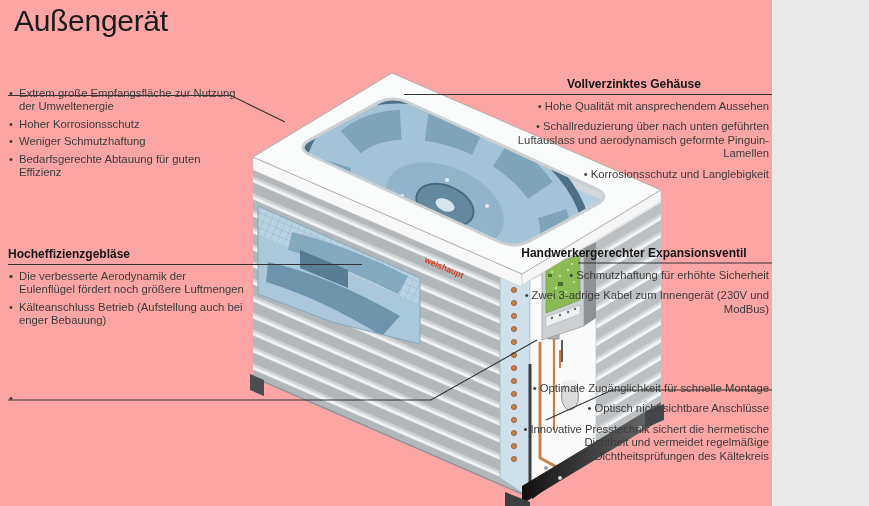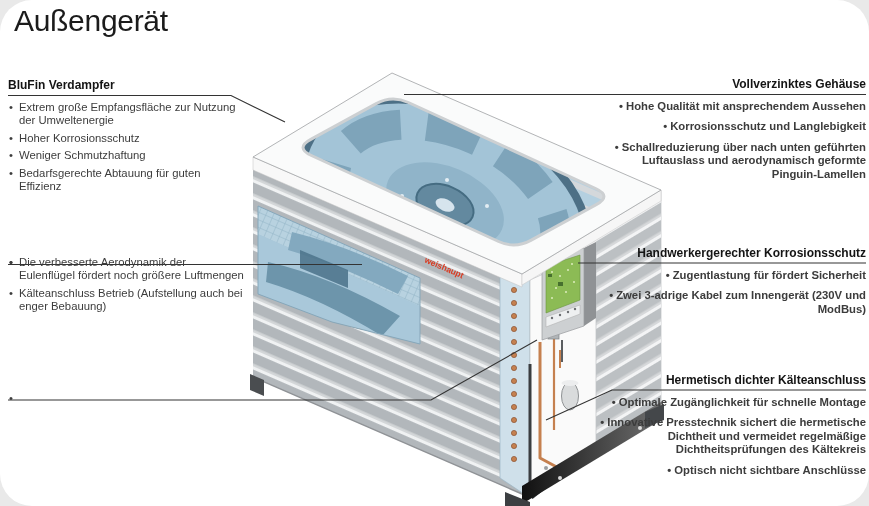--- a/index.html
+++ b/index.html
@@ -1,31 +1,31 @@
 <!DOCTYPE html>
 <html><head>
 <meta charset="utf-8">
 <style>
   html,body{margin:0;padding:0;background:#e9e9e9;}
-  .page{position:relative;width:869px;height:506px;background:#ffffff;overflow:hidden;
-        font-family:"Liberation Sans",sans-serif;border-radius:32px;}
+  .page{position:relative;width:772px;height:506px;background:#fca5a5;overflow:hidden;
+        font-family:"Liberation Sans",sans-serif;}
   .title{position:absolute;left:14px;top:4px;font-size:30px;font-weight:300;
          color:#1b1b1b;letter-spacing:-0.3px;}
   svg.scene{position:absolute;left:0;top:0;pointer-events:none;}
   .sec{position:absolute;z-index:2;}
   .sec h2{margin:0;font-size:12px;font-weight:bold;color:#141414;line-height:14px;}
   .sec ul{list-style:none;margin:9px 0 0 0;padding:0;font-size:11.3px;line-height:13.4px;color:#3c3c3c;}
   .sec li{position:relative;}
   .secL{left:8px;width:236px;text-align:left;}
   .secL li{padding-left:11px;margin-bottom:4px;}
   .secL .b{position:absolute;left:1px;top:0;}
   .secR{right:3px;width:270px;text-align:right;}
-  .secR li{margin-bottom:7px;font-weight:bold;}
+  .secR li{margin-bottom:7px;}
   .secR .b{margin-right:3px;}
-  .secR h2{text-align:right;}
+  .secR h2{text-align:center;}
 </style>
 </head>
 <body>
 
 <div class="page">
 
   <div class="title">Außengerät</div>
 
   <svg class="scene" width="869" height="506" viewBox="0 0 869 506">
     <defs>
@@ -185,62 +185,61 @@
       <path d="M8,95.5 H231 L285,122"></path>
       <path d="M8,264.5 H362"></path>
       <path d="M8,400 H431 L537,340"></path>
       <path d="M404,94.5 H866"></path>
       <path d="M578,263 H866"></path>
       <path d="M866,390 H612 L546,420"></path>
     </g>
   </svg>
 
   <div class="sec secL" style="top:78px">
-    <h2>BluFin Verdampfer</h2>
     <ul>
       <li><span class="b">•</span><span>Extrem große Empfangsfläche zur Nutzung der Umweltenergie</span></li>
       <li><span class="b">•</span><span>Hoher Korrosionsschutz</span></li>
       <li><span class="b">•</span><span>Weniger Schmutzhaftung</span></li>
       <li><span class="b">•</span><span>Bedarfsgerechte Abtauung für guten Effizienz</span></li>
     </ul>
   </div>
 
   <div class="sec secL" style="top:247px">
+    <h2>Hocheffizienzgebläse</h2>
     <ul>
       <li><span class="b">•</span></li>
       <li><span class="b">•</span><span>Die verbesserte Aerodynamik der Eulenflügel fördert noch größere Luftmengen</span></li>
       <li><span class="b">•</span><span>Kälteanschluss Betrieb (Aufstellung auch bei enger Bebauung)</span></li>
     </ul>
   </div>
 
   <div class="sec secL" style="top:383px">
     <ul>
       <li><span class="b">•</span></li>
     </ul>
   </div>
 
   <div class="sec secR" style="top:77px">
     <h2>Vollverzinktes Gehäuse</h2>
     <ul>
       <li><span class="b">•</span><span>Hohe Qualität mit ansprechendem Aussehen</span></li>
+      <li><span class="b">•</span><span>Schallreduzierung über nach unten geführten Luftauslass und aerodynamisch geformte Pinguin-Lamellen</span></li>
       <li><span class="b">•</span><span>Korrosionsschutz und Langlebigkeit</span></li>
-      <li><span class="b">•</span><span>Schallreduzierung über nach unten geführten Luftauslass und aerodynamisch geformte Pinguin-Lamellen</span></li>
     </ul>
   </div>
 
   <div class="sec secR" style="top:246px">
-    <h2>Handwerkergerechter Korrosionsschutz</h2>
-    <ul>
-      <li><span class="b">•</span><span>Zugentlastung für fördert Sicherheit</span></li>
+    <h2>Handwerkergerechter Expansionsventil</h2>
+    <ul>
+      <li><span class="b">•</span><span>Schmutzhaftung für erhöhte Sicherheit</span></li>
       <li><span class="b">•</span><span>Zwei 3-adrige Kabel zum Innengerät (230V und ModBus)</span></li>
     </ul>
   </div>
 
   <div class="sec secR" style="top:373px">
-    <h2>Hermetisch dichter Kälteanschluss</h2>
     <ul>
       <li><span class="b">•</span><span>Optimale Zugänglichkeit für schnelle Montage</span></li>
+      <li><span class="b">•</span><span>Optisch nicht sichtbare Anschlüsse</span></li>
       <li><span class="b">•</span><span>Innovative Presstechnik sichert die hermetische Dichtheit und vermeidet regelmäßige Dichtheitsprüfungen des Kältekreis</span></li>
-      <li><span class="b">•</span><span>Optisch nicht sichtbare Anschlüsse</span></li>
     </ul>
   </div>
 
 </div>
 
 </body></html>

